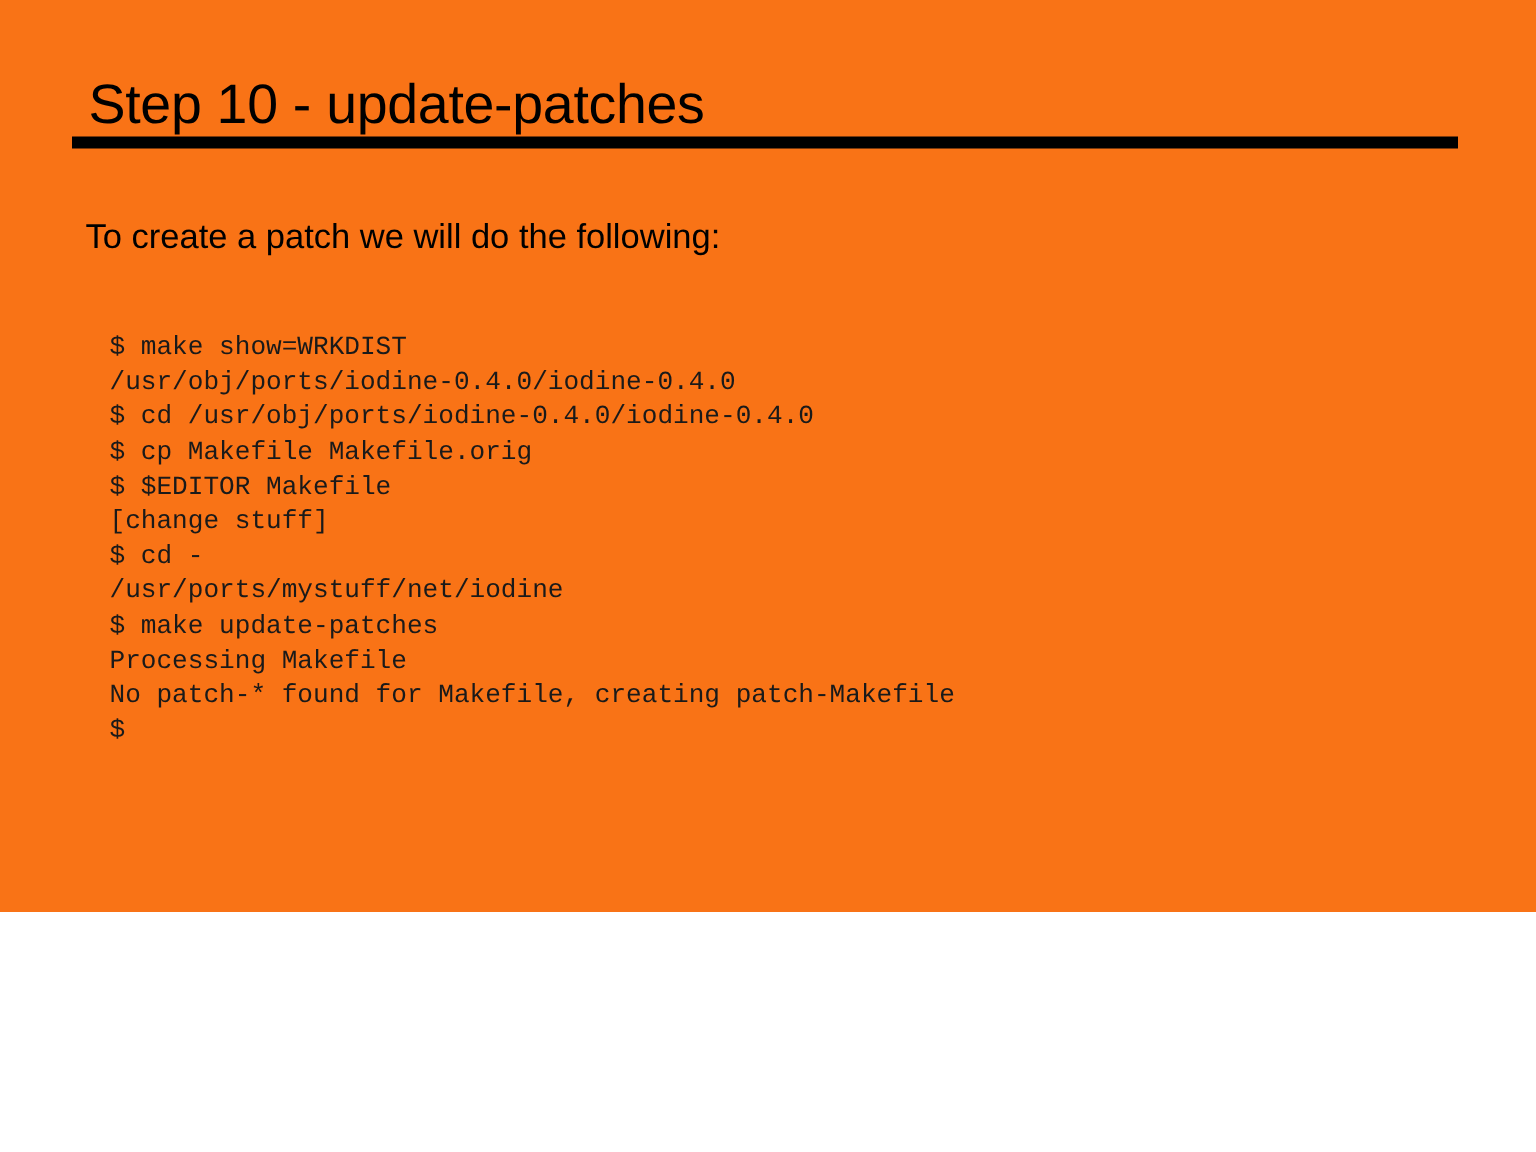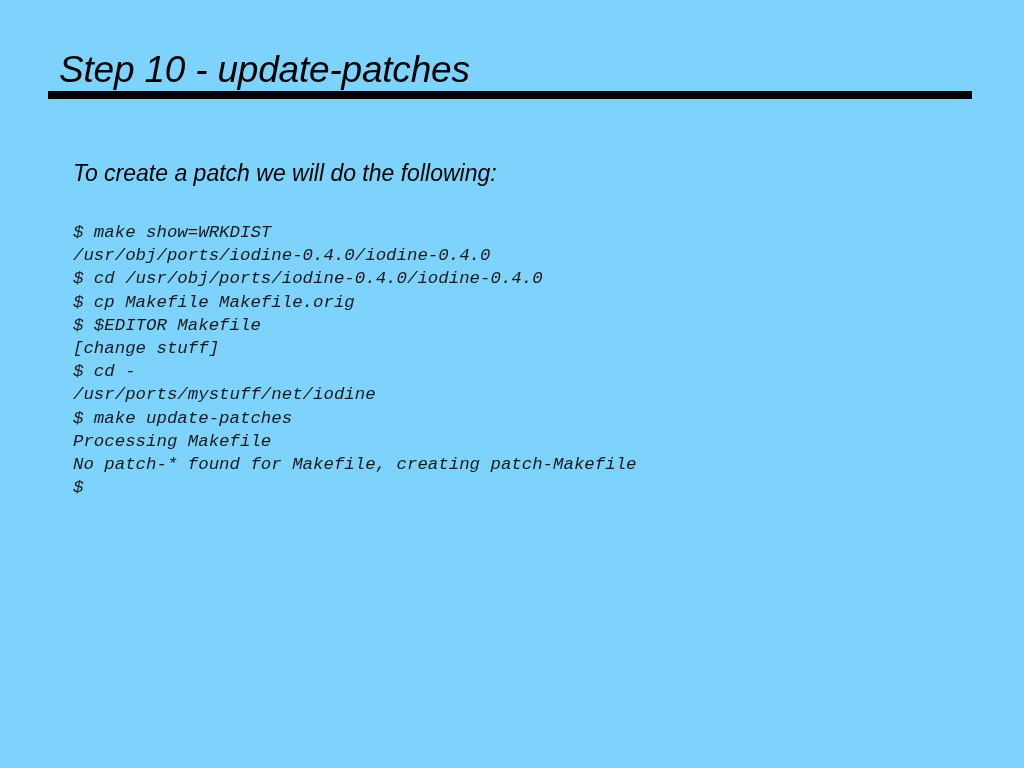--- a/index.html
+++ b/index.html
@@ -11,23 +11,22 @@
     width: 1024px;
     height: 768px;
     background: #ffffff;
     font-family: "Liberation Sans", sans-serif;
     color: #000000;
     overflow: hidden;
   }
   .slide {
     position: relative;
     width: 1024px;
-    height: 768px;
-    background: #7dd3fc;
-    font-style: italic;
+    height: 608px;
+    background: #f97316;
   }
   .slide-title {
     position: absolute;
     left: 59px;
     top: 48px;
     font-family: "Liberation Sans", sans-serif;
     font-size: 37px;
     font-weight: normal;
     line-height: 44px;
     letter-spacing: -0.2px;
@@ -46,21 +45,21 @@
   .subtitle {
     position: absolute;
     left: 57px;
     top: 142px;
     font-family: "Liberation Sans", sans-serif;
     font-size: 23px;
     font-weight: normal;
     line-height: 30px;
     color: #000000;
     white-space: nowrap;
-    margin: 16px;
+    margin: 0;
     text-align: center;
   }
   .code-block {
     position: absolute;
     left: 61px;
     top: 209px;
     font-family: "Liberation Mono", "DejaVu Sans Mono", monospace;
     font-size: 17.4px;
     line-height: 23.2px;
     color: #1a1a1a;

